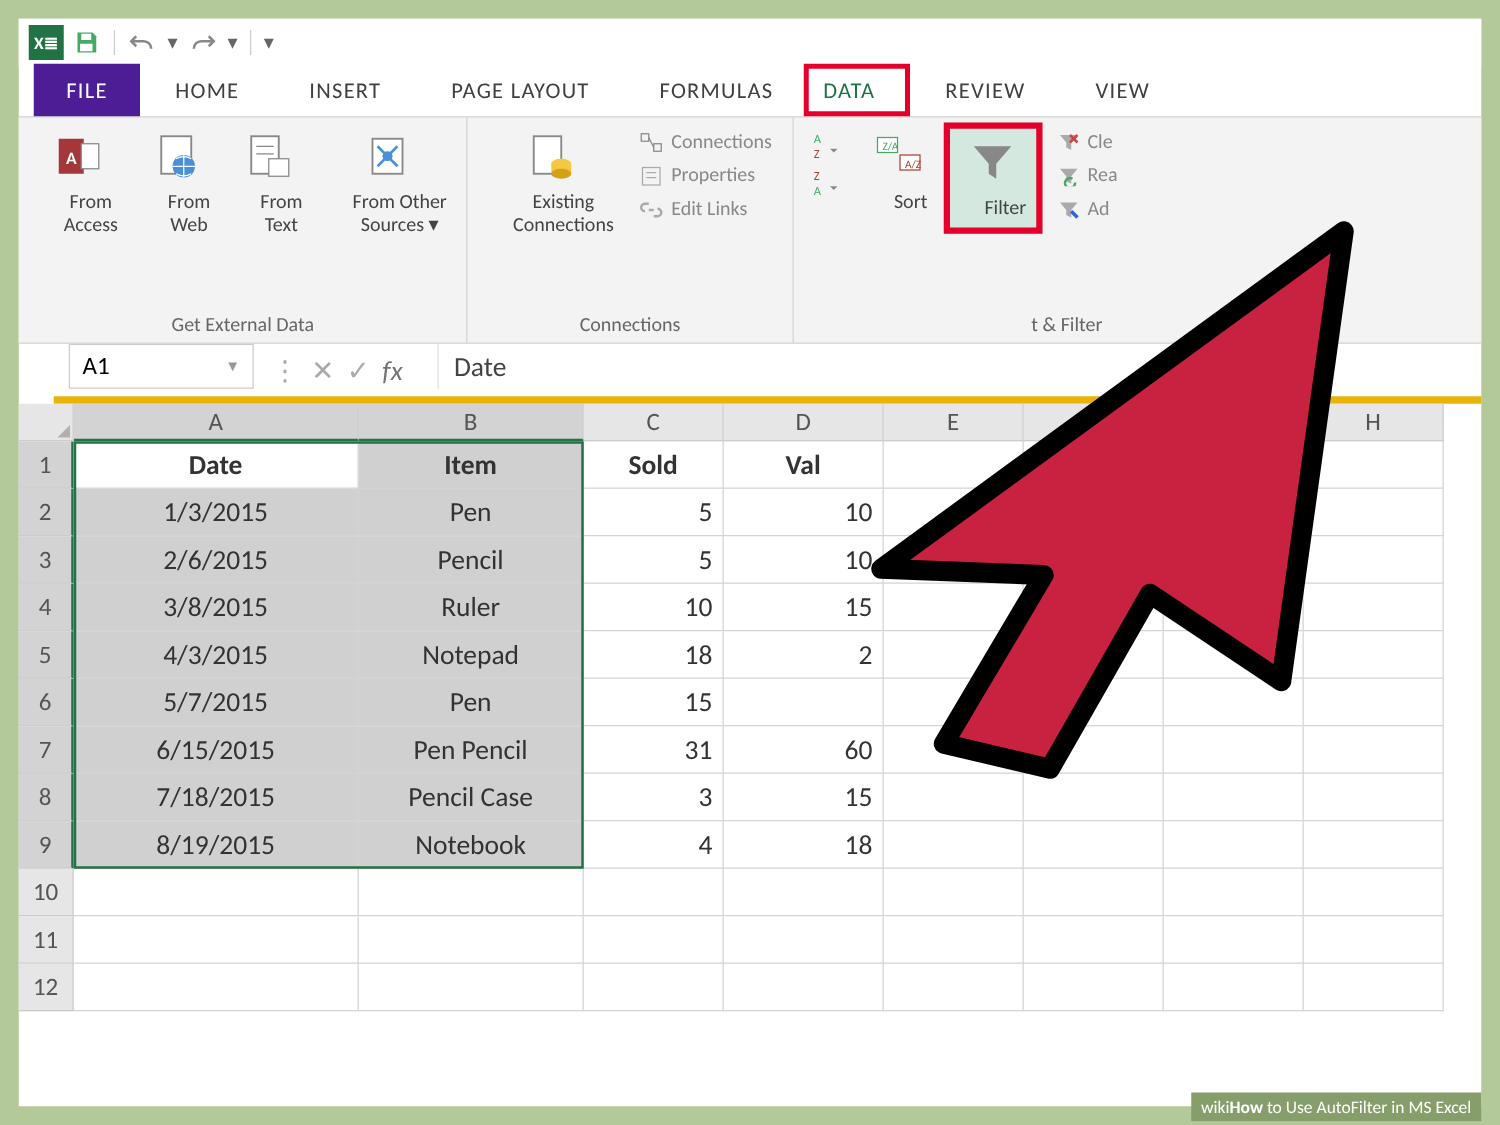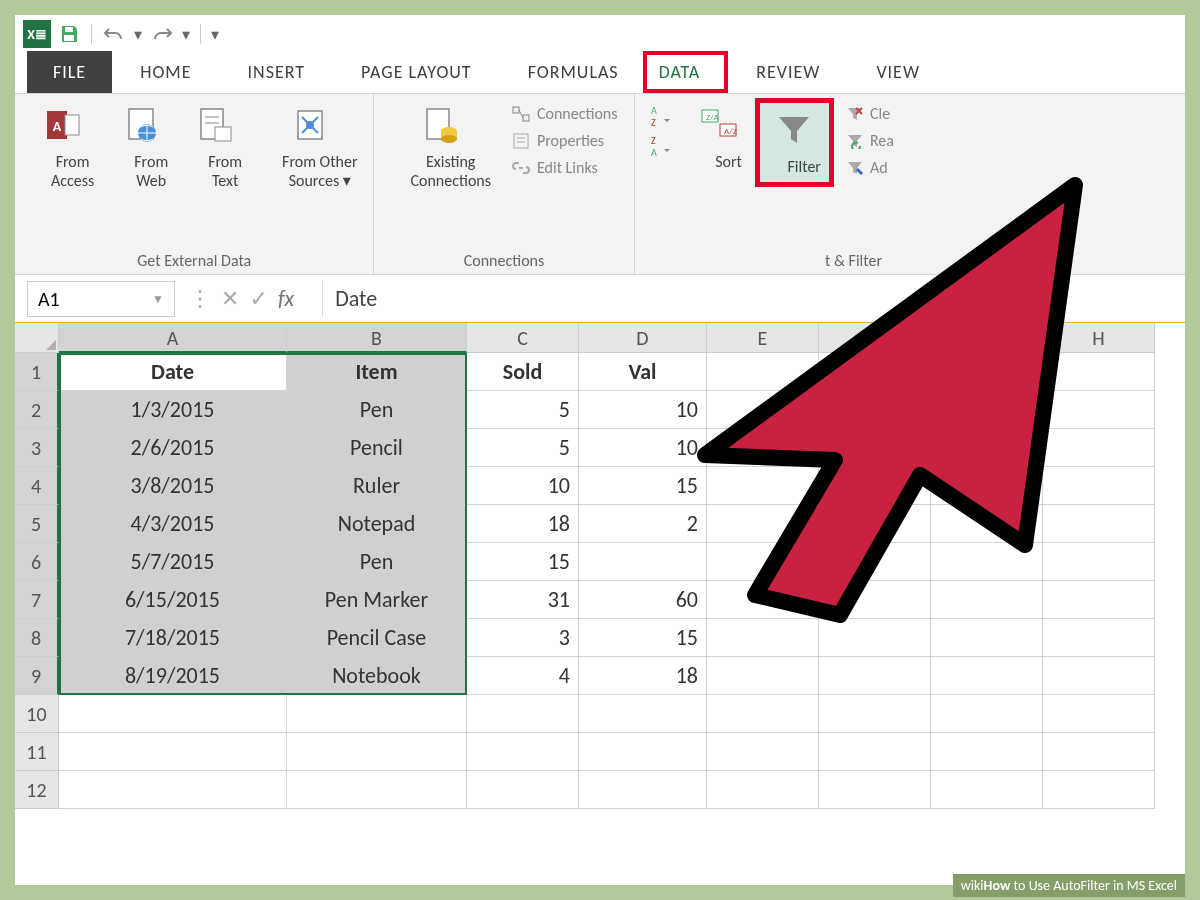--- a/index.html
+++ b/index.html
@@ -4,34 +4,34 @@
 <style>
 * { box-sizing: border-box; margin: 0; padding: 0; }
 body { font-family: "Segoe UI", Calibri, sans-serif; background: #b3c99a; width: 1200px; height: 900px; overflow: hidden; }
 .app-frame { position: absolute; left: 15px; top: 15px; width: 1170px; height: 870px; background: #fff; }
 .qat { height: 38px; background: #fff; display: flex; align-items: center; padding-left: 8px; gap: 4px; }
 .excel-logo { width: 28px; height: 28px; background: #217346; display: flex; align-items: center; justify-content: center; color: #fff; font-weight: bold; font-size: 14px; }
 .qat-btn { width: 28px; height: 28px; display: flex; align-items: center; justify-content: center; color: #666; }
 .qat-sep { width: 1px; height: 20px; background: #ccc; margin: 0 4px; }
 .ribbon-tabs { height: 40px; display: flex; align-items: flex-end; padding-left: 12px; gap: 0; }
 .tab { padding: 10px 28px; font-size: 18px; color: #404040; cursor: pointer; letter-spacing: 1px; }
-.tab.file { background: #404040; color: #fff; padding: 10px 26px; }
+.tab.file { background: #4c1d95; color: #fff; padding: 10px 26px; }
 .tab.active { color: #217346; padding-left: 12px; }
 .tab-highlight { border: 4px solid #e4002b; margin-left: -4px; padding: 6px 24px; }
 .ribbon-content { height: 182px; background: #f3f3f3; border-top: 1px solid #d4d4d4; border-bottom: 1px solid #d4d4d4; display: flex; }
 .ribbon-group { display: flex; flex-direction: column; border-right: 1px solid #d4d4d4; padding: 4px 8px 2px; }
 .group-items { display: flex; flex: 1; gap: 4px; align-items: flex-start; }
 .big-btn { display: flex; flex-direction: column; align-items: center; padding: 6px 8px; font-size: 16px; color: #444; cursor: pointer; min-width: 64px; }
 .big-btn .icon { width: 42px; height: 42px; margin-bottom: 6px; display: flex; align-items: center; justify-content: center; }
 .big-btn span { text-align: center; line-height: 1.2; margin-left: 20px; }
 .group-label { text-align: center; font-size: 16px; color: #666; padding: 4px 0 2px; }
 .small-stack { display: flex; flex-direction: column; gap: 4px; padding: 4px; }
 .small-btn { display: flex; align-items: center; gap: 6px; font-size: 16px; color: #888; padding: 2px 4px; }
 .filter-highlight { border: 5px solid #e4002b; background: #d4e8e0; }
-.formula-bar { height: 48px; display: flex; align-items: center; border-bottom: 1px solid #eab308; }
+.formula-bar { height: 48px; display: flex; border-bottom: 6px solid #eab308; margin-left: 28px; }
 .name-box { width: 148px; height: 36px; border: 1px solid #ccc; margin-left: 12px; padding: 0 10px; font-size: 20px; display: flex; align-items: center; justify-content: space-between; }
 .name-box .dd { color: #999; font-size: 12px; }
 .fb-btns { display: flex; align-items: center; gap: 10px; padding: 0 14px; color: #aaa; font-size: 22px; }
 .fb-fx { font-style: italic; color: #737373; margin-right: 14px; font-size: 22px; }
 .fb-input { flex: 1; font-size: 22px; color: #444; padding-left: 12px; border-left: 1px solid #ddd; height: 36px; display: flex; align-items: center; }
 .grid { display: flex; flex-direction: column; }
 .col-headers { display: flex; height: 30px; }
 .row-headers-corner { width: 44px; background: #e6e6e6; border-right: 1px solid #ccc; border-bottom: 1px solid #ccc; position: relative; }
 .row-headers-corner::after { content: ''; position: absolute; right: 2px; bottom: 2px; border-left: 10px solid transparent; border-bottom: 10px solid #b0b0b0; }
 .col-h { background: #e6e6e6; border-right: 1px solid #ccc; border-bottom: 1px solid #ccc; text-align: center; font-size: 20px; color: #555; line-height: 30px; }
@@ -344,21 +344,21 @@
       <div class="cell cC right">15</div>
       <div class="cell cD right"></div>
       <div class="cell cE"></div>
       <div class="cell cF"></div>
       <div class="cell cG"></div>
       <div class="cell cH"></div>
     </div>
     <div class="data-row">
       <div class="row-h sel">7</div>
       <div class="cell cA center selected">6/15/2015</div>
-      <div class="cell cB center selected">Pen Marker</div>
+      <div class="cell cB center selected">Pen Pencil</div>
       <div class="cell cC right">31</div>
       <div class="cell cD right">60</div>
       <div class="cell cE"></div>
       <div class="cell cF"></div>
       <div class="cell cG"></div>
       <div class="cell cH"></div>
     </div>
     <div class="data-row">
       <div class="row-h sel">8</div>
       <div class="cell cA center selected">7/18/2015</div>

